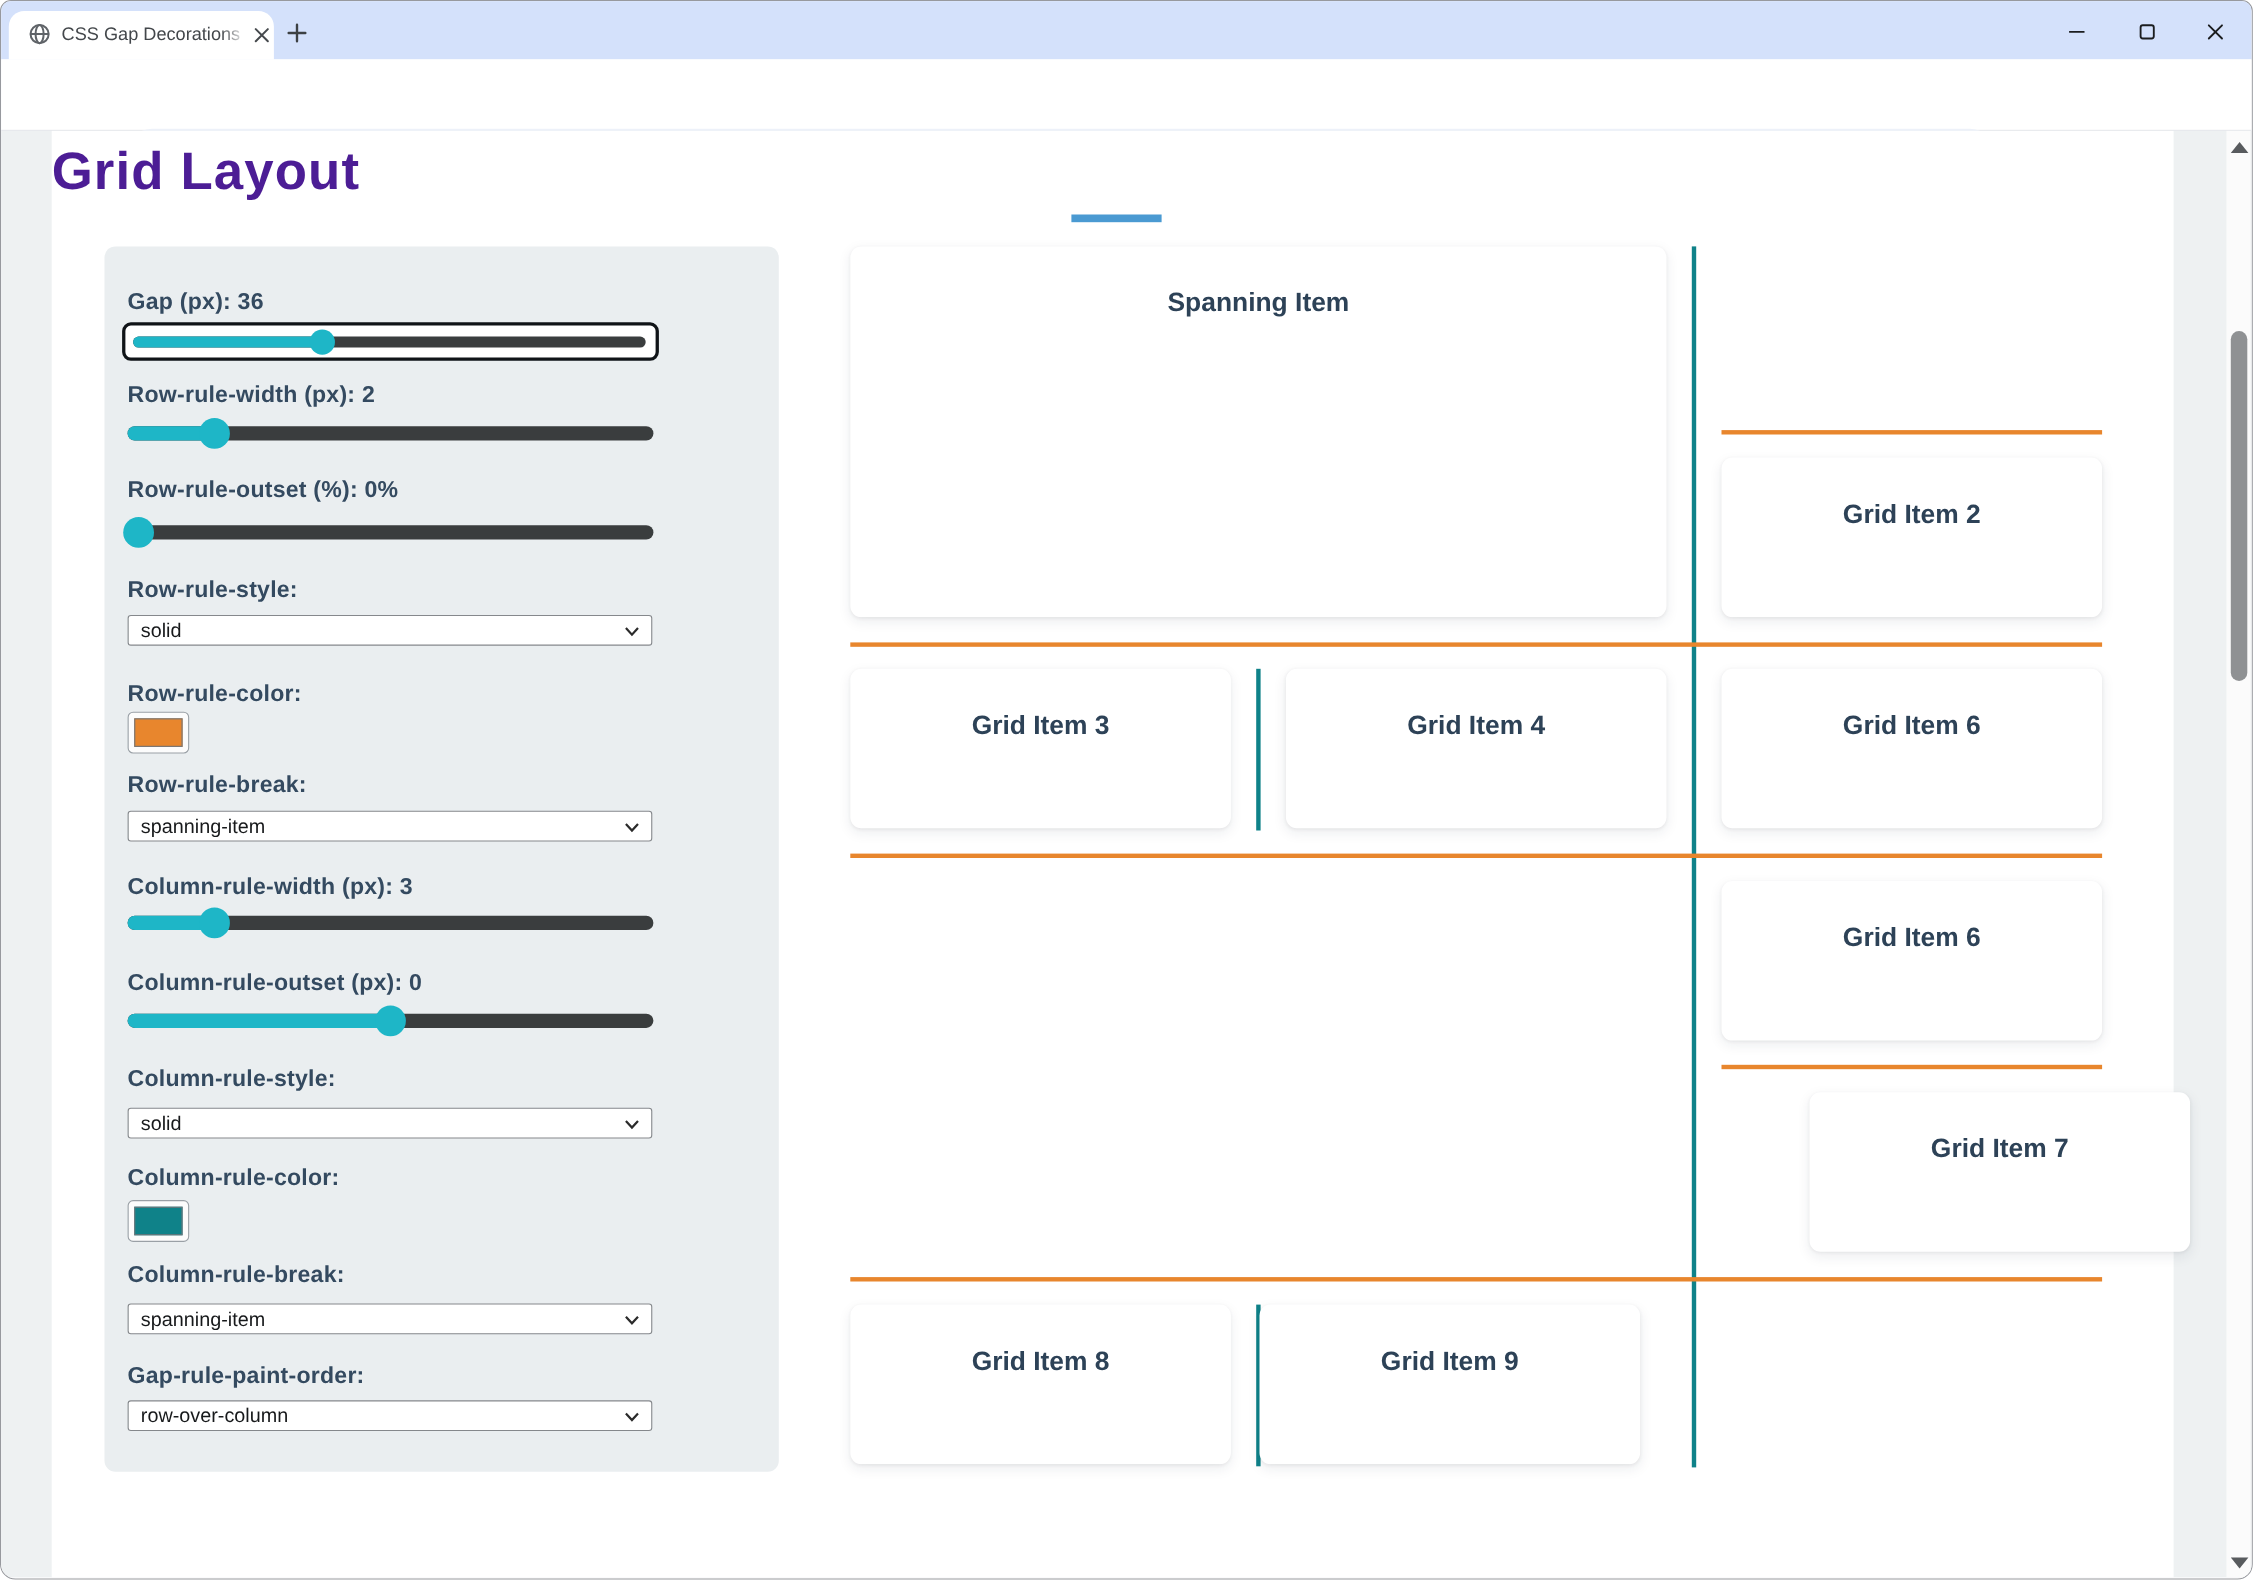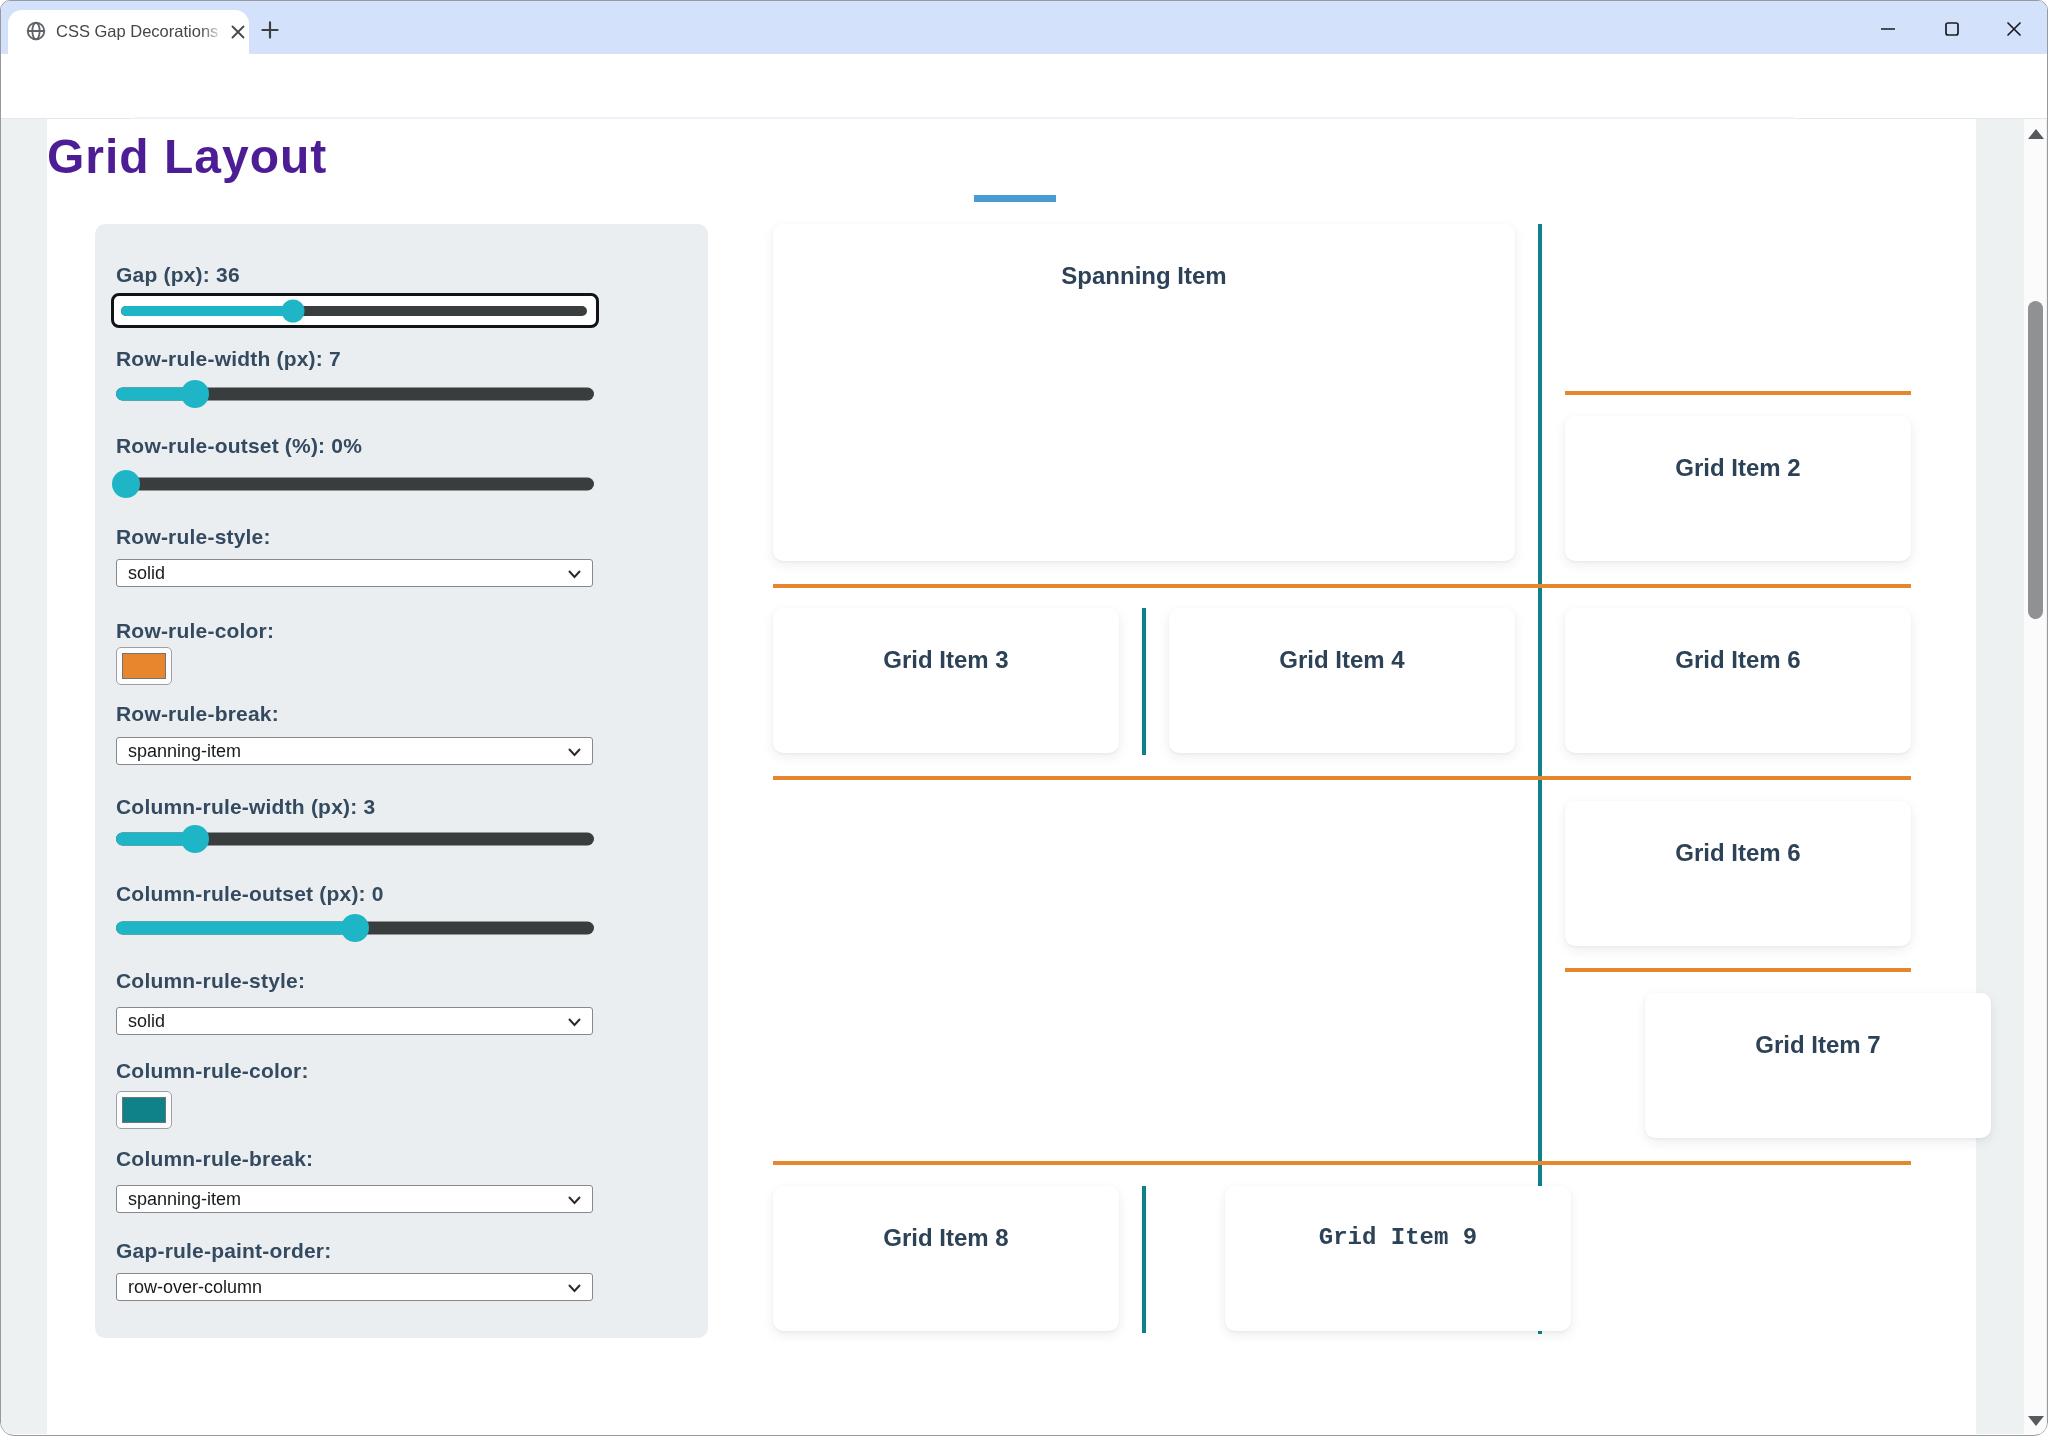--- a/index.html
+++ b/index.html
@@ -64,21 +64,21 @@
   #card-span1{left:772px;top:105px;width:742px;height:337px;}
   #card-g1{left:1564px;top:105px;width:346px;height:145px;}
   #card-g2{left:1564px;top:297px;width:346px;height:145px;}
   #card-g3{left:772px;top:489px;width:346px;height:145px;}
   #card-g4{left:1168px;top:489px;width:346px;height:145px;}
   #card-g5{left:1564px;top:489px;width:346px;height:145px;}
   #card-span2{left:772px;top:682px;width:742px;height:337px;}
   #card-g6{left:1564px;top:682px;width:346px;height:145px;}
   #card-g7{left:1644px;top:874px;width:346px;height:145px;}
   #card-g8{left:772px;top:1067px;width:346px;height:145px;}
-  #card-g9{left:1224px;top:1067px;width:346px;height:145px;font-family:Liberation Mono, monospace;}
+  #card-g9{left:1144px;top:1067px;width:346px;height:145px;}
   #vrule-main{left:1537px;top:105px;height:1110px;}
   #vrule-r3{left:1141px;top:489px;height:147px;}
   #vrule-r6{left:1141px;top:1067px;height:147px;}
   #hrule-1{left:1564px;top:272px;width:346px;}
   #hrule-2{left:772px;top:465px;width:1138px;}
   #hrule-3{left:772px;top:657px;width:1138px;}
   #hrule-4{left:1564px;top:849px;width:346px;}
   #hrule-5{left:772px;top:1042px;width:1138px;}
 
   
@@ -170,21 +170,21 @@
     <div id="panel">
       <div class="lbl" style="top:39px">Gap (px): 36</div>
       <div id="focus-ring">
         <div class="slider" style="--pct: 37%;">
           <div class="track"></div>
           <div class="fill"></div>
           <div class="thumb"></div>
         </div>
       </div>
 
-      <div class="lbl" style="top:123px">Row-rule-width (px): 7</div>
+      <div class="lbl" style="top:123px">Row-rule-width (px): 2</div>
       <div class="slider" style="top: 156px; --pct: 16.5%;">
         <div class="track"></div>
         <div class="fill"></div>
         <div class="thumb"></div>
       </div>
 
       <div class="lbl" style="top:210px">Row-rule-outset (%): 0%</div>
       <div class="slider" style="top: 246px; --pct: 2%;">
         <div class="track"></div>
         <div class="fill"></div>

